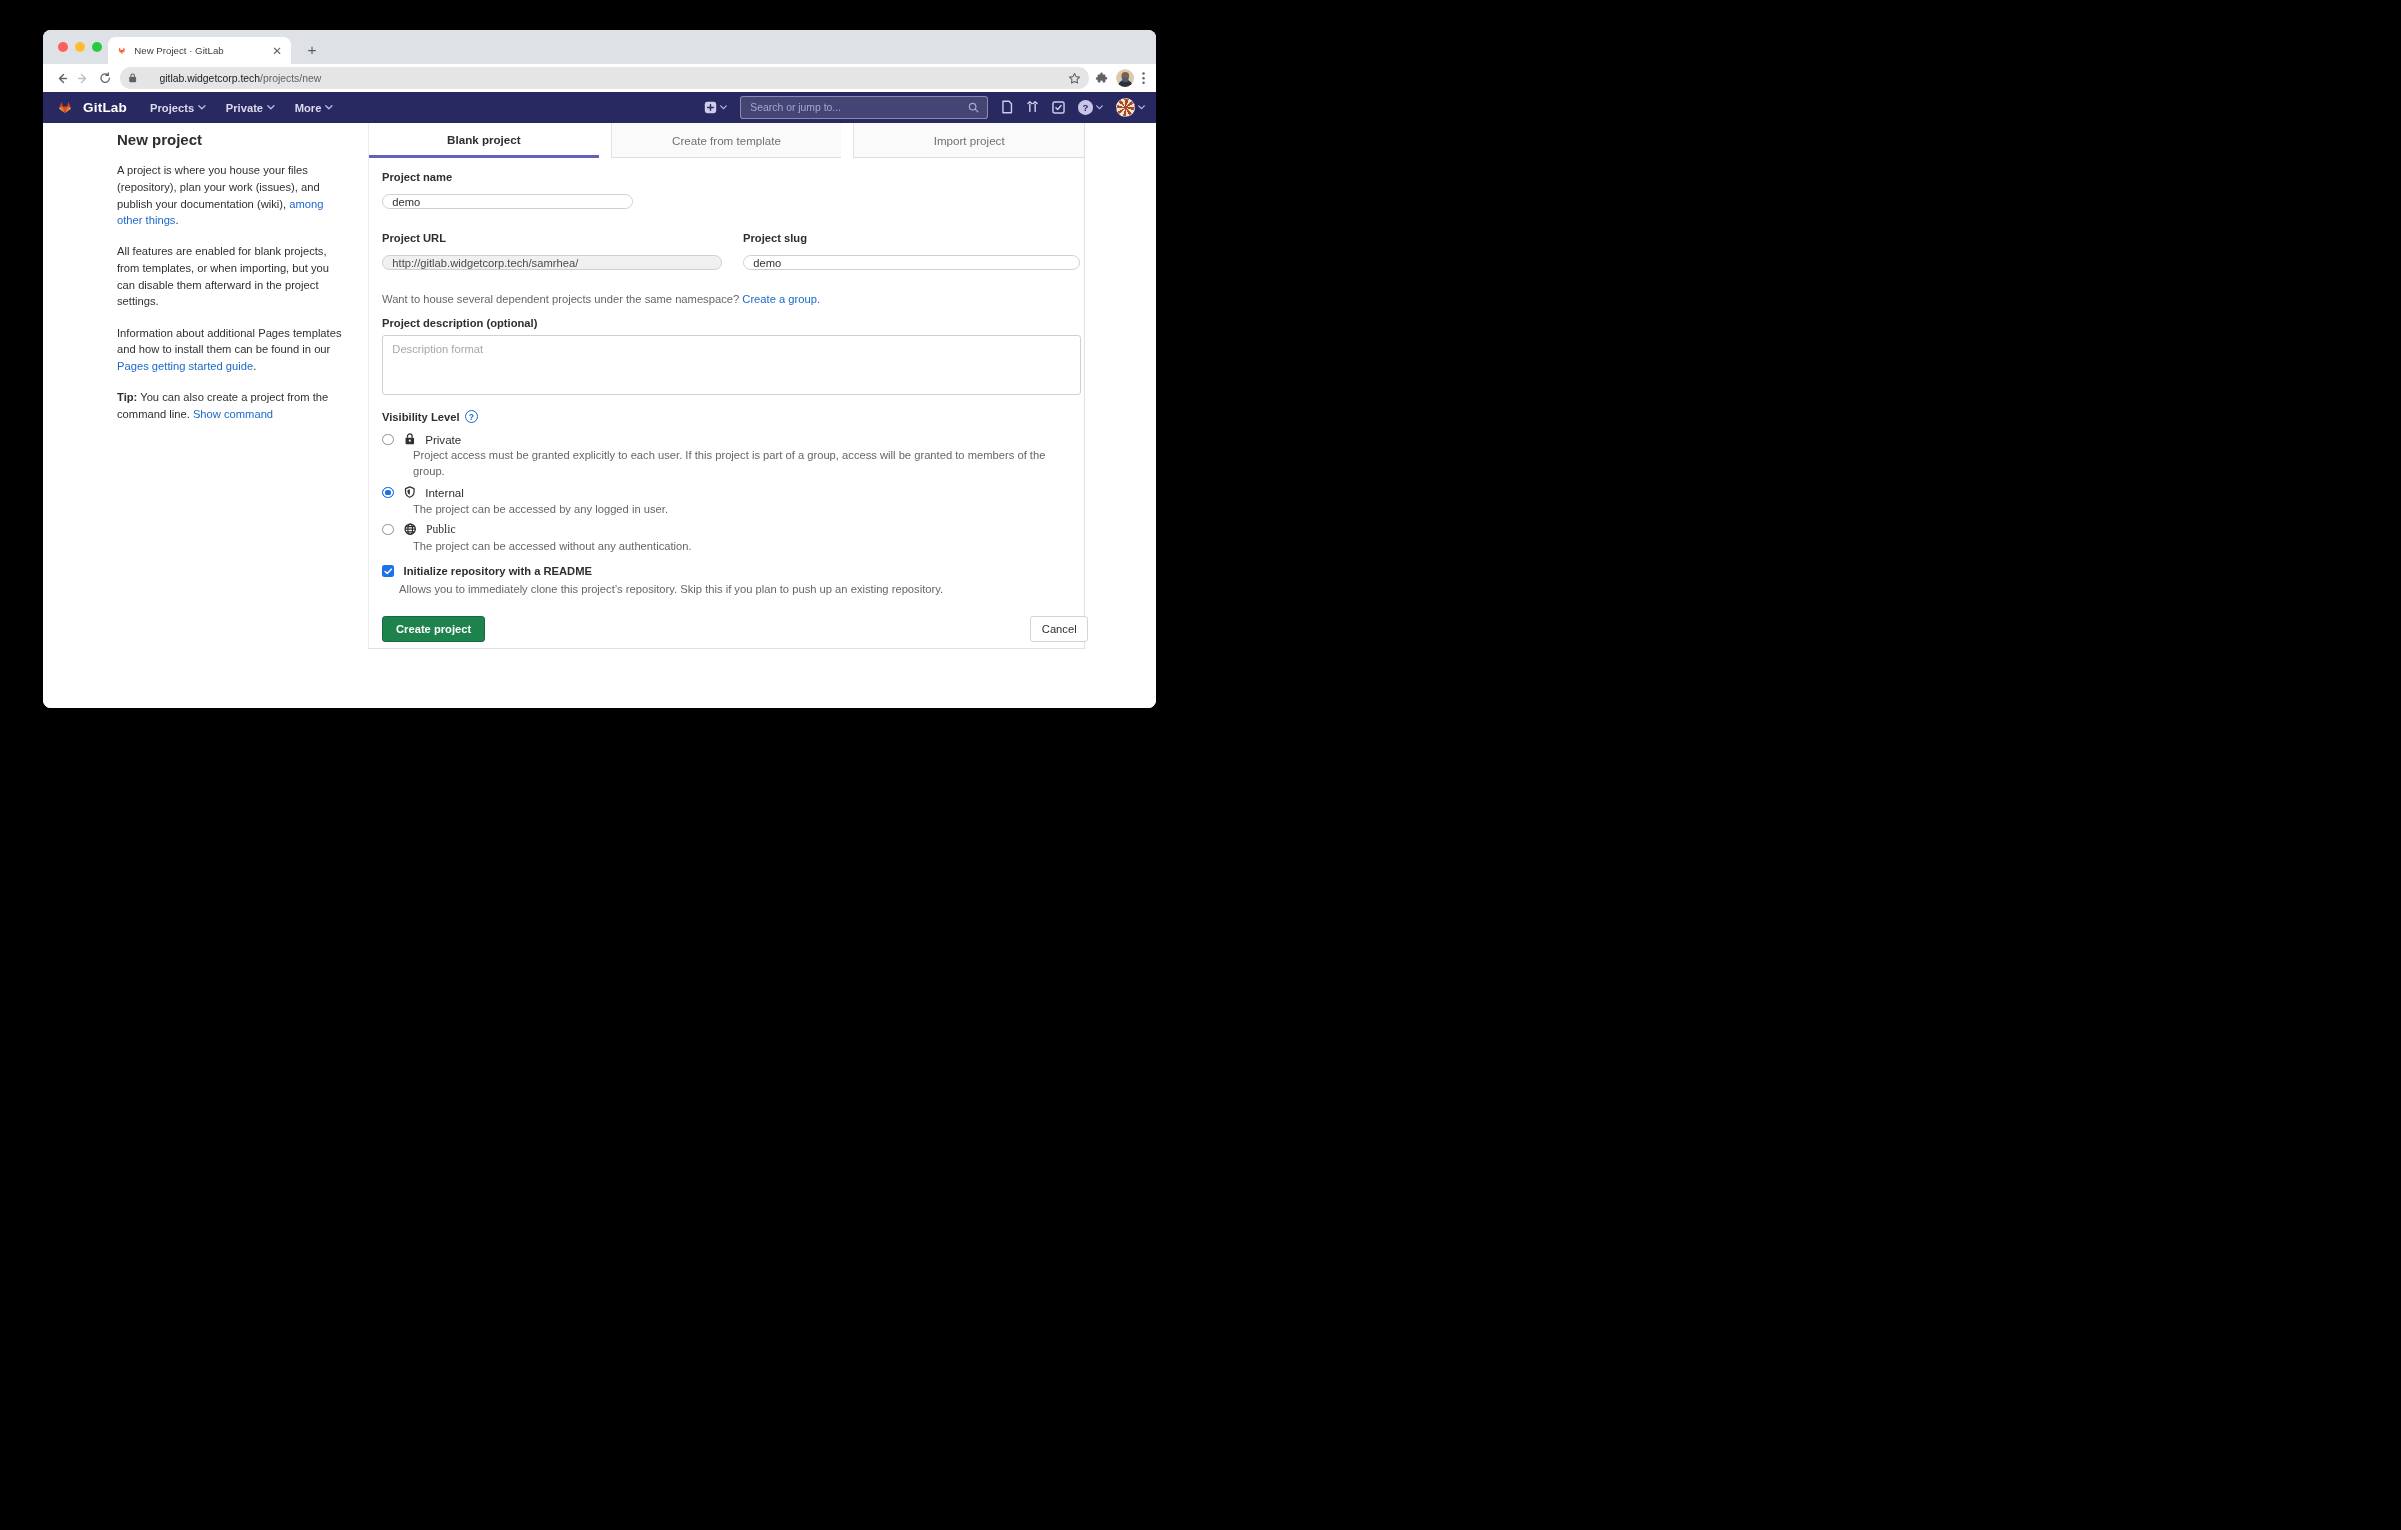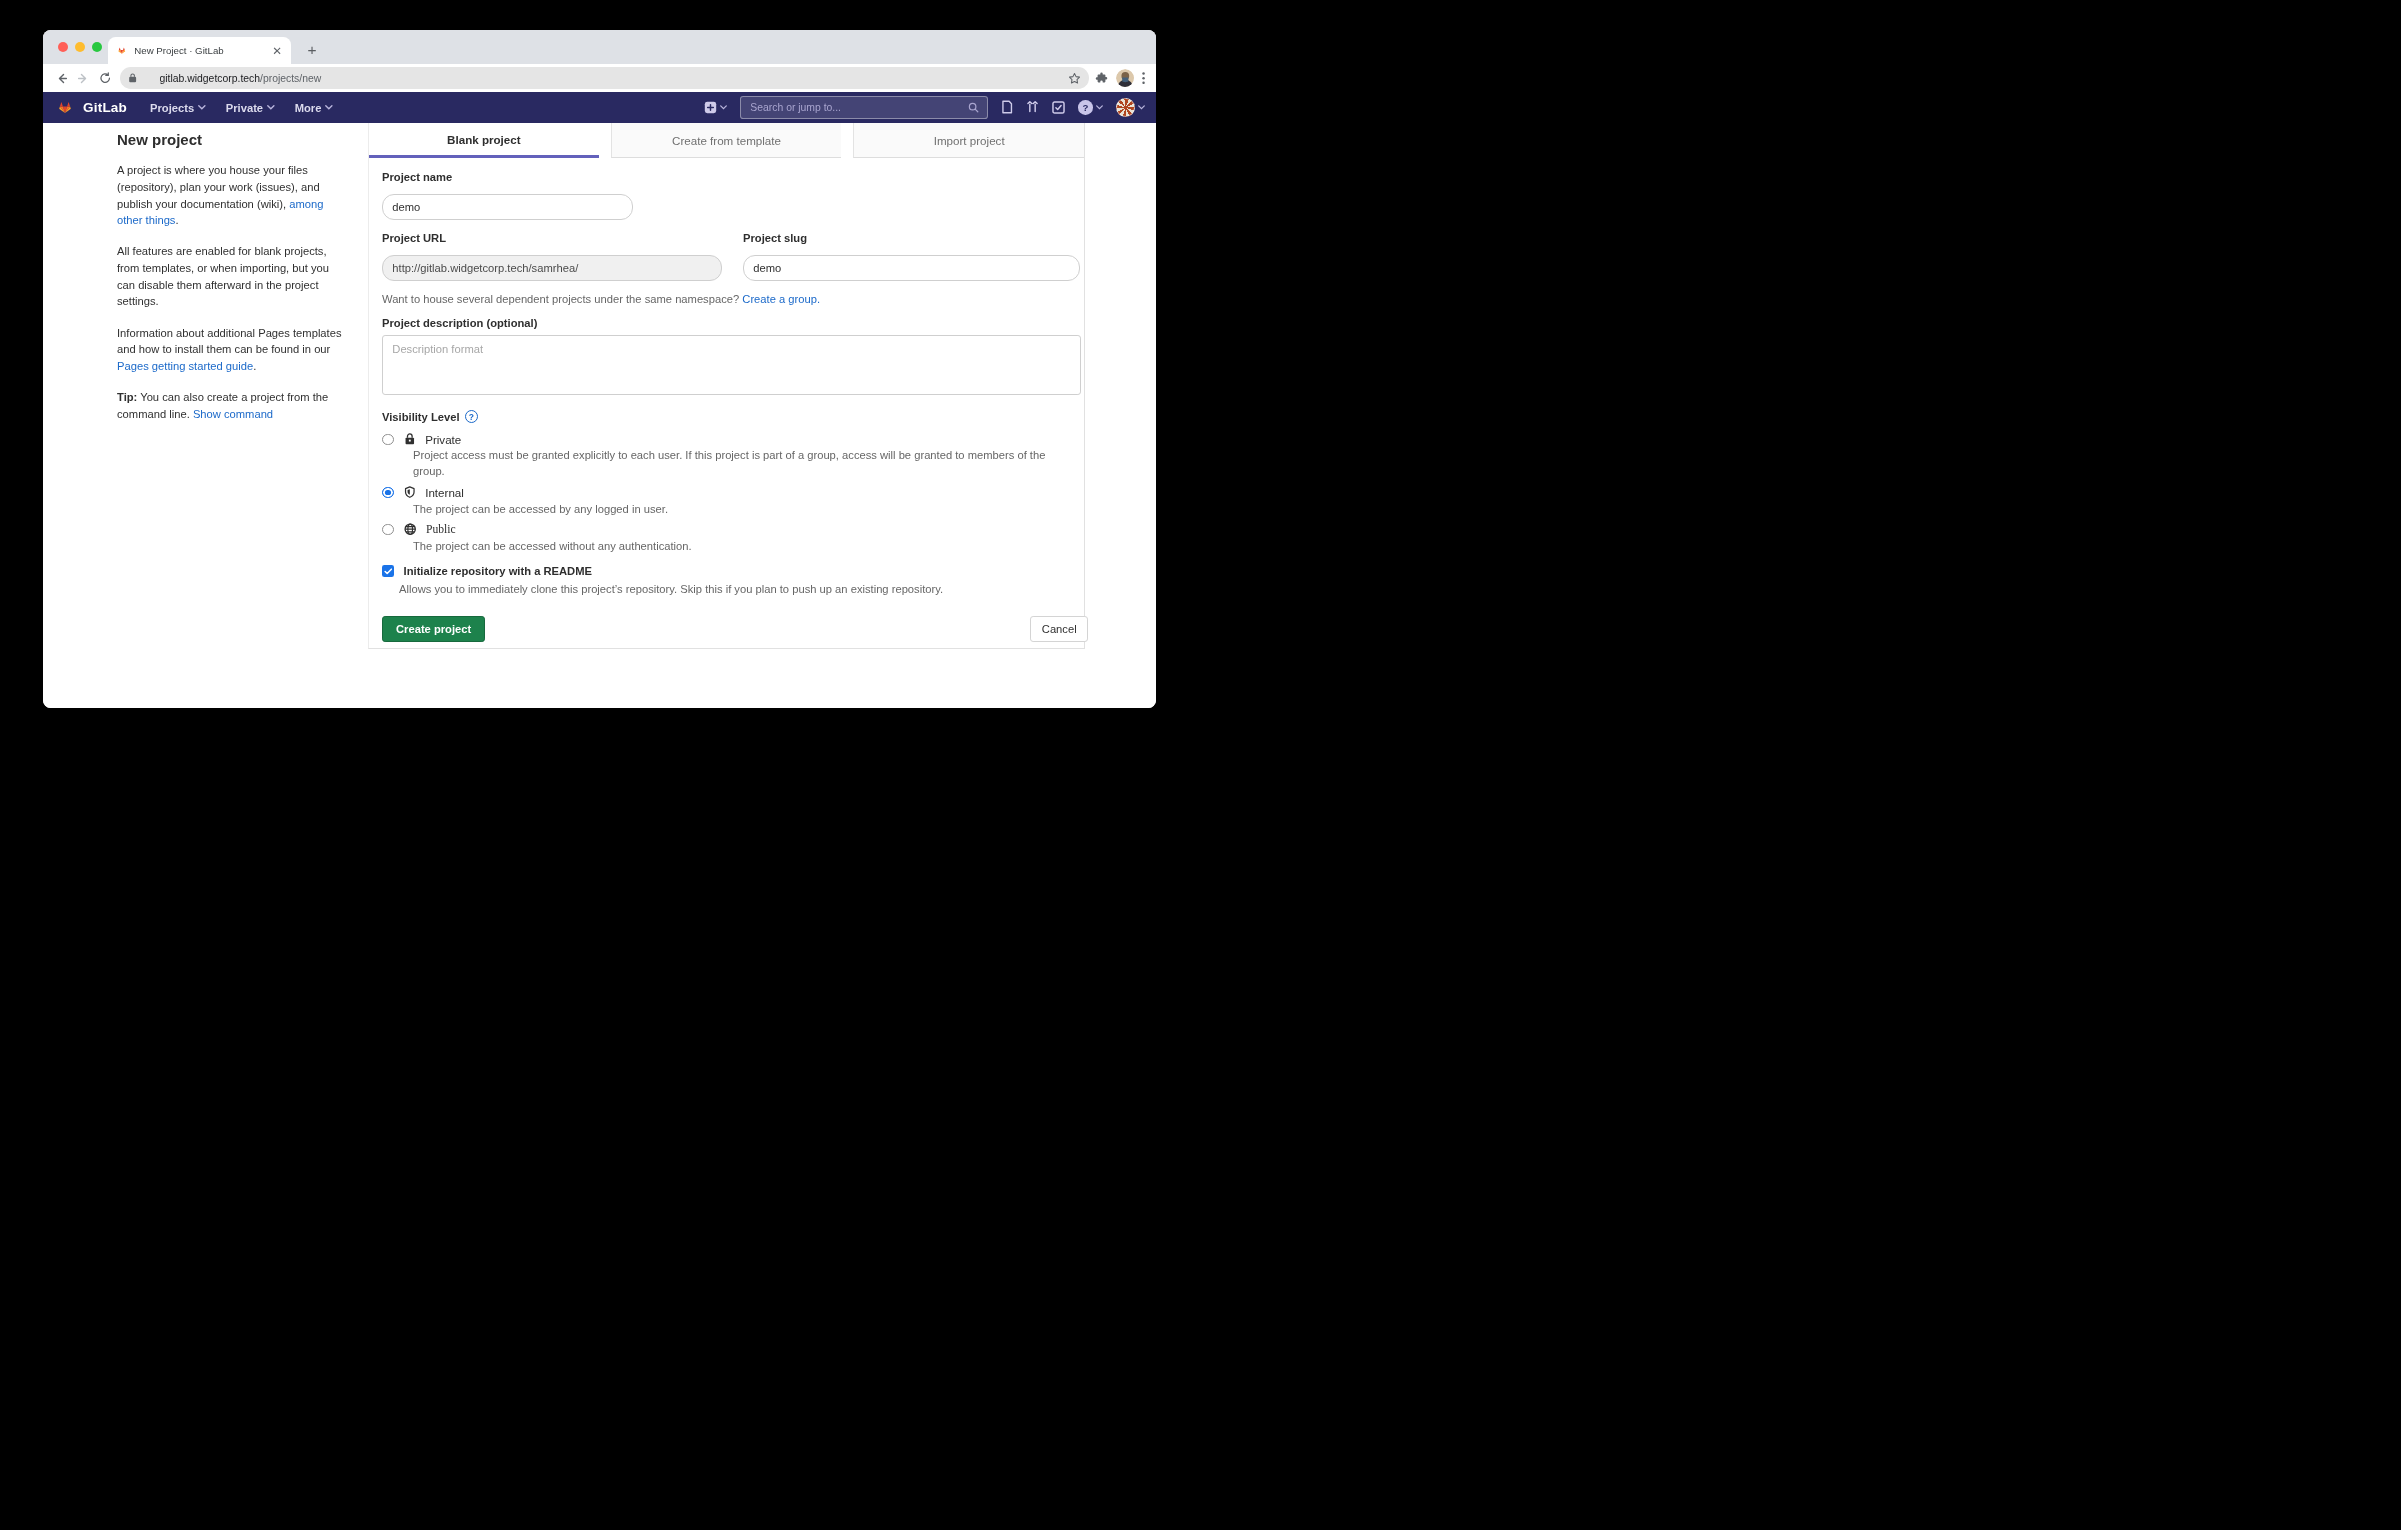--- a/index.html
+++ b/index.html
@@ -51,21 +51,21 @@
 
   .form-wrap{position:absolute;left:325px;top:0;width:715px;height:525px;border-left:0.8px solid #ececec;border-right:0.8px solid #e1e1e1;border-bottom:0.8px solid #e1e1e1;box-sizing:content-box;}
   .tabs{display:flex;height:35px;}
   .tab{flex:1;display:flex;align-items:center;justify-content:center;font-size:11.6px;color:#707070;background:#fafafa;border-bottom:0.8px solid #ddd;box-sizing:border-box;cursor:pointer;}
   .tab + .tab{border-left:0.8px solid #e3e3e3;margin-left:12px;}
   .tab.active{background:#fff;color:#2e2e2e;font-weight:700;border-bottom:3.1px solid #6361bb;}
 
   .form-body{position:relative;height:490px;font-size:11.2px;color:#303030;}
   .abs{position:absolute;}
   .flabel{font-weight:700;font-size:11.2px;color:#2e2e2e;}
-  .tinput{box-sizing:border-box;height:26px;border:0.8px solid #cfcfcf;border-radius:12px;padding:0 9.3px;font-size:11.2px;color:#303030;font-family:"Liberation Sans",sans-serif;background:#fff;outline:none;width:100%;}
+  .tinput{box-sizing:border-box;height:15px;border:0.8px solid #cfcfcf;border-radius:12px;padding:0 9.3px;font-size:11.2px;color:#303030;font-family:"Liberation Sans",sans-serif;background:#fff;outline:none;width:100%;}
   .tinput.gray{background:#f0f0f0;color:#4a4a4a;}
   .hint{color:#666;}
   textarea.tarea{box-sizing:border-box;width:100%;height:60px;border:0.8px solid #cfcfcf;border-radius:3.1px;padding:7px 9.3px;font-size:11.2px;font-family:"Liberation Sans",sans-serif;color:#303030;resize:none;outline:none;}
   textarea.tarea::placeholder{color:#a7a7a7;}
   .resize-grip{position:absolute;right:4.6px;bottom:5.4px;width:7px;height:7px;background:
      linear-gradient(135deg,transparent 0 50%,#999 50% 56%,transparent 56% 72%,#999 72% 78%,transparent 78%);}
   .vis-head{display:flex;align-items:center;gap:5.4px;}
   .q-circle{width:13px;height:13px;border-radius:50%;border:1.5px solid #1b69c9;color:#1b69c9;font-size:8.5px;font-weight:700;display:flex;align-items:center;justify-content:center;box-sizing:border-box;}
   .vis-row{display:flex;align-items:center;gap:10px;}
   .radio{width:11.6px;height:11.6px;border-radius:50%;border:1.2px solid #8f8f8f;background:#fff;box-sizing:border-box;flex:0 0 auto;}

